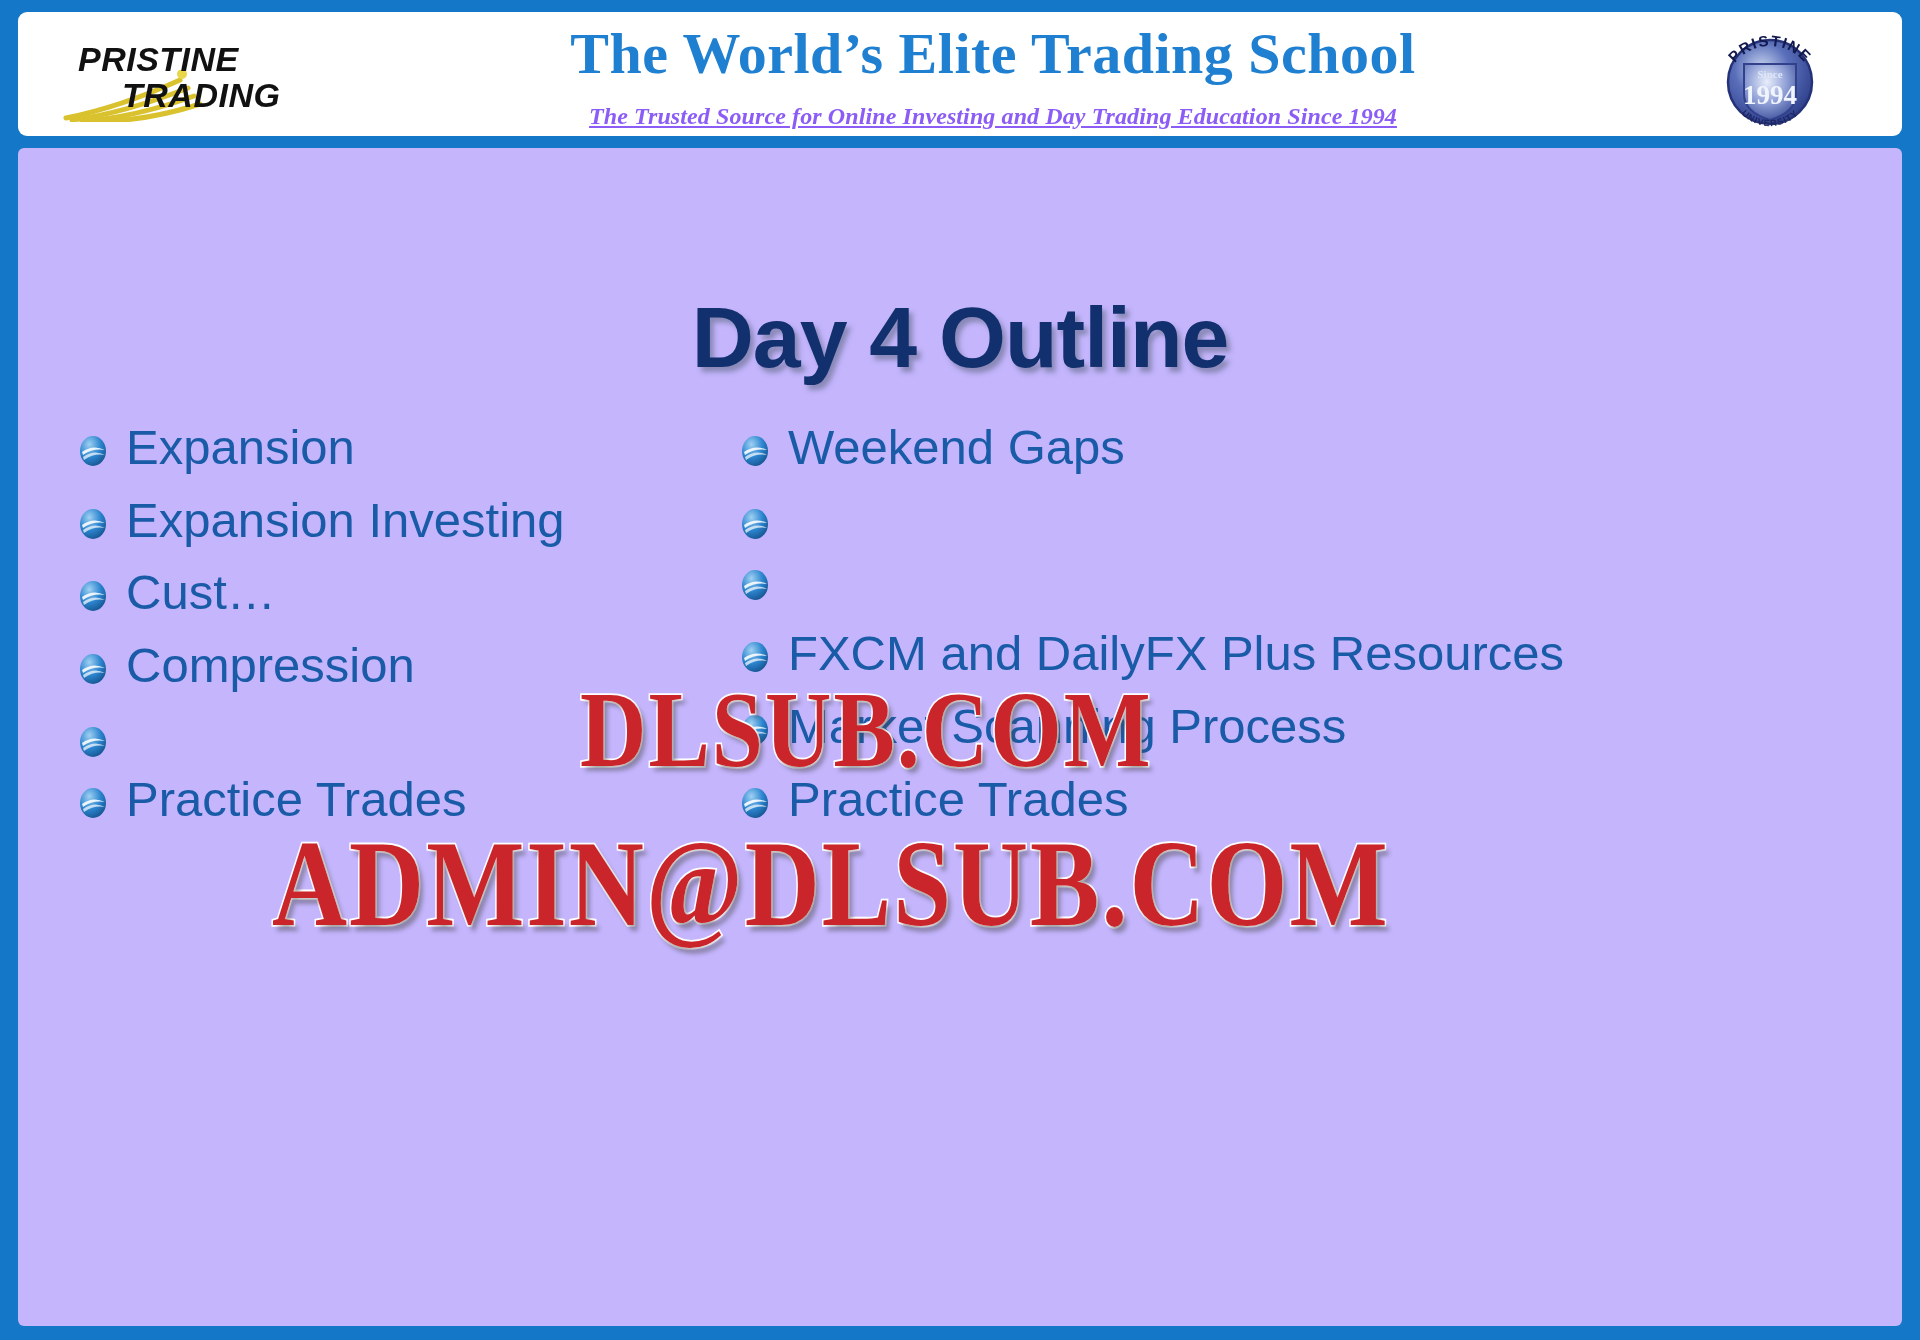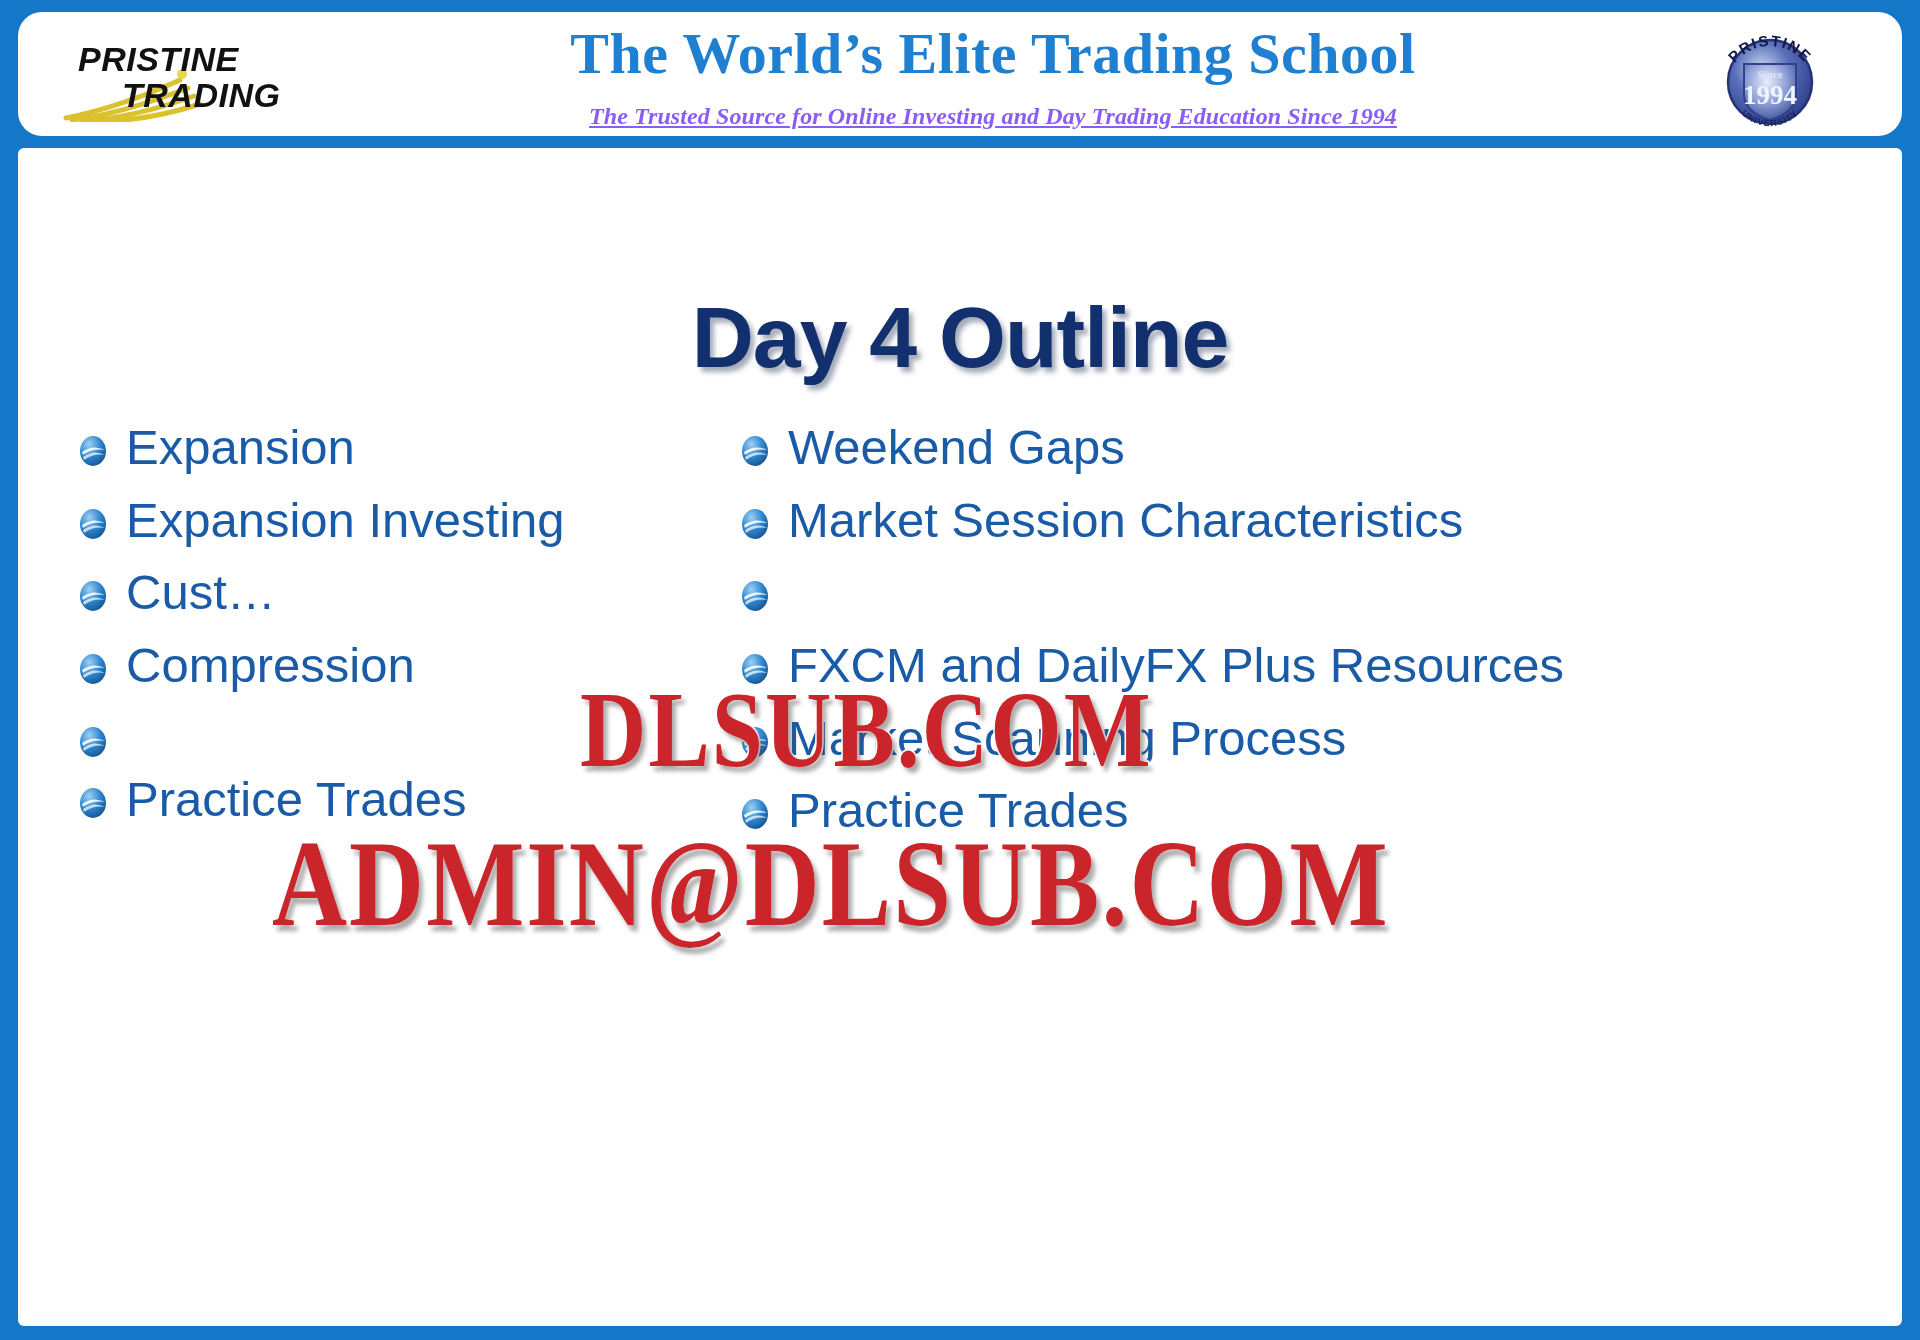--- a/index.html
+++ b/index.html
@@ -35,21 +35,21 @@
     background: #1477c8;
     box-sizing: border-box;
   }
   .header-card {
     position: absolute;
     left: 10px;
     top: 2px;
     width: 1884px;
     height: 124px;
     background: #ffffff;
-    border-radius: 24px;
+    border-radius: 9px;
     box-sizing: border-box;
   }
 
   
   .logo-left {
     position: absolute;
     left: 42px;
     top: 14px;
     width: 250px;
     height: 100px;
@@ -117,21 +117,21 @@
     height: 116px;
   }
 
   
   .body-card {
     position: absolute;
     left: 18px;
     top: 148px;
     width: 1884px;
     height: 1178px;
-    background: #ffffff;
+    background: #c4b5fd;
     border-radius: 6px;
     box-sizing: border-box;
     overflow: hidden;
   }
 
   .slide-title {
     position: absolute;
     left: 0;
     top: 140px;
     width: 1884px;
@@ -347,21 +347,20 @@
         <span class="bullet-text">Weekend Gaps</span>
       </div>
       <div class="bullet-row">
         <span class="bullet-icon">
           <svg viewBox="0 0 34 34" width="34" height="34">
               <ellipse cx="17" cy="17" rx="13" ry="15" fill="url(#gb1)"></ellipse>
               <path d="M6 18 Q17 10 29 16 Q17 14 7 21 Z" fill="#ffffff" opacity="0.88"></path>
               <path d="M7 23 Q18 15 29 21 Q18 19 8 26 Z" fill="#ffffff" opacity="0.7"></path>
             </svg>
         </span>
-        <span class="bullet-text">Market Session Characteristics</span>
       </div>
       <div class="bullet-row">
         <span class="bullet-icon">
           <svg viewBox="0 0 34 34" width="34" height="34">
               <ellipse cx="17" cy="17" rx="13" ry="15" fill="url(#gb1)"></ellipse>
               <path d="M6 18 Q17 10 29 16 Q17 14 7 21 Z" fill="#ffffff" opacity="0.88"></path>
               <path d="M7 23 Q18 15 29 21 Q18 19 8 26 Z" fill="#ffffff" opacity="0.7"></path>
             </svg>
         </span>
         <span class="bullet-text">&nbsp;</span>

